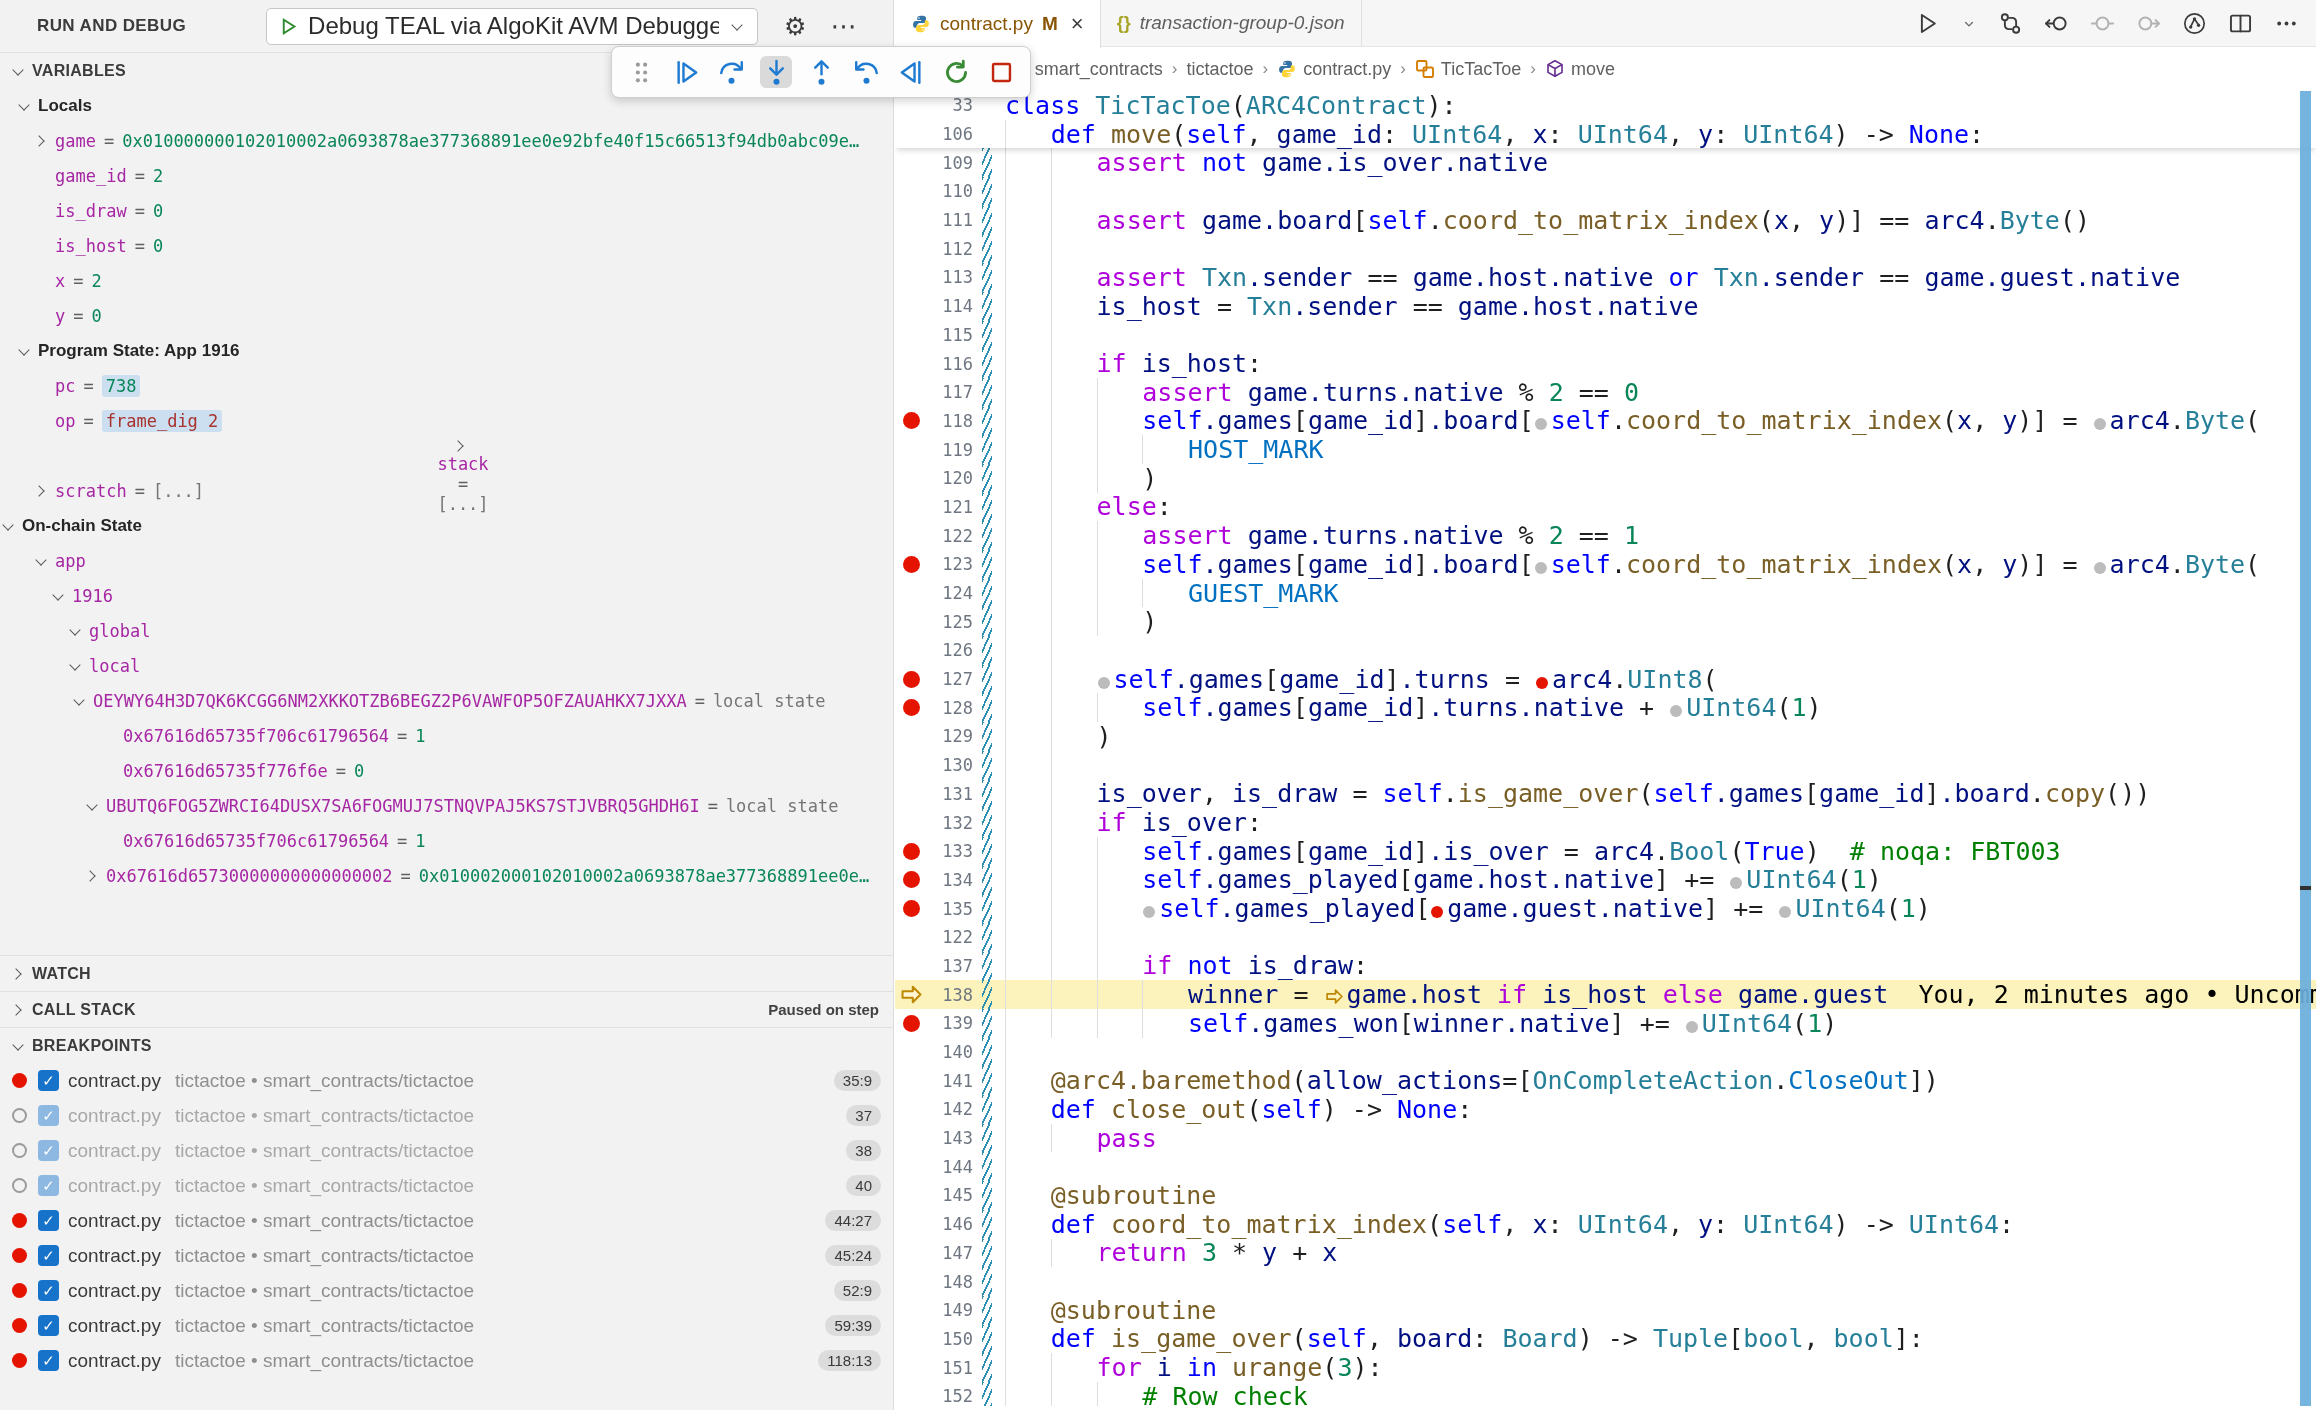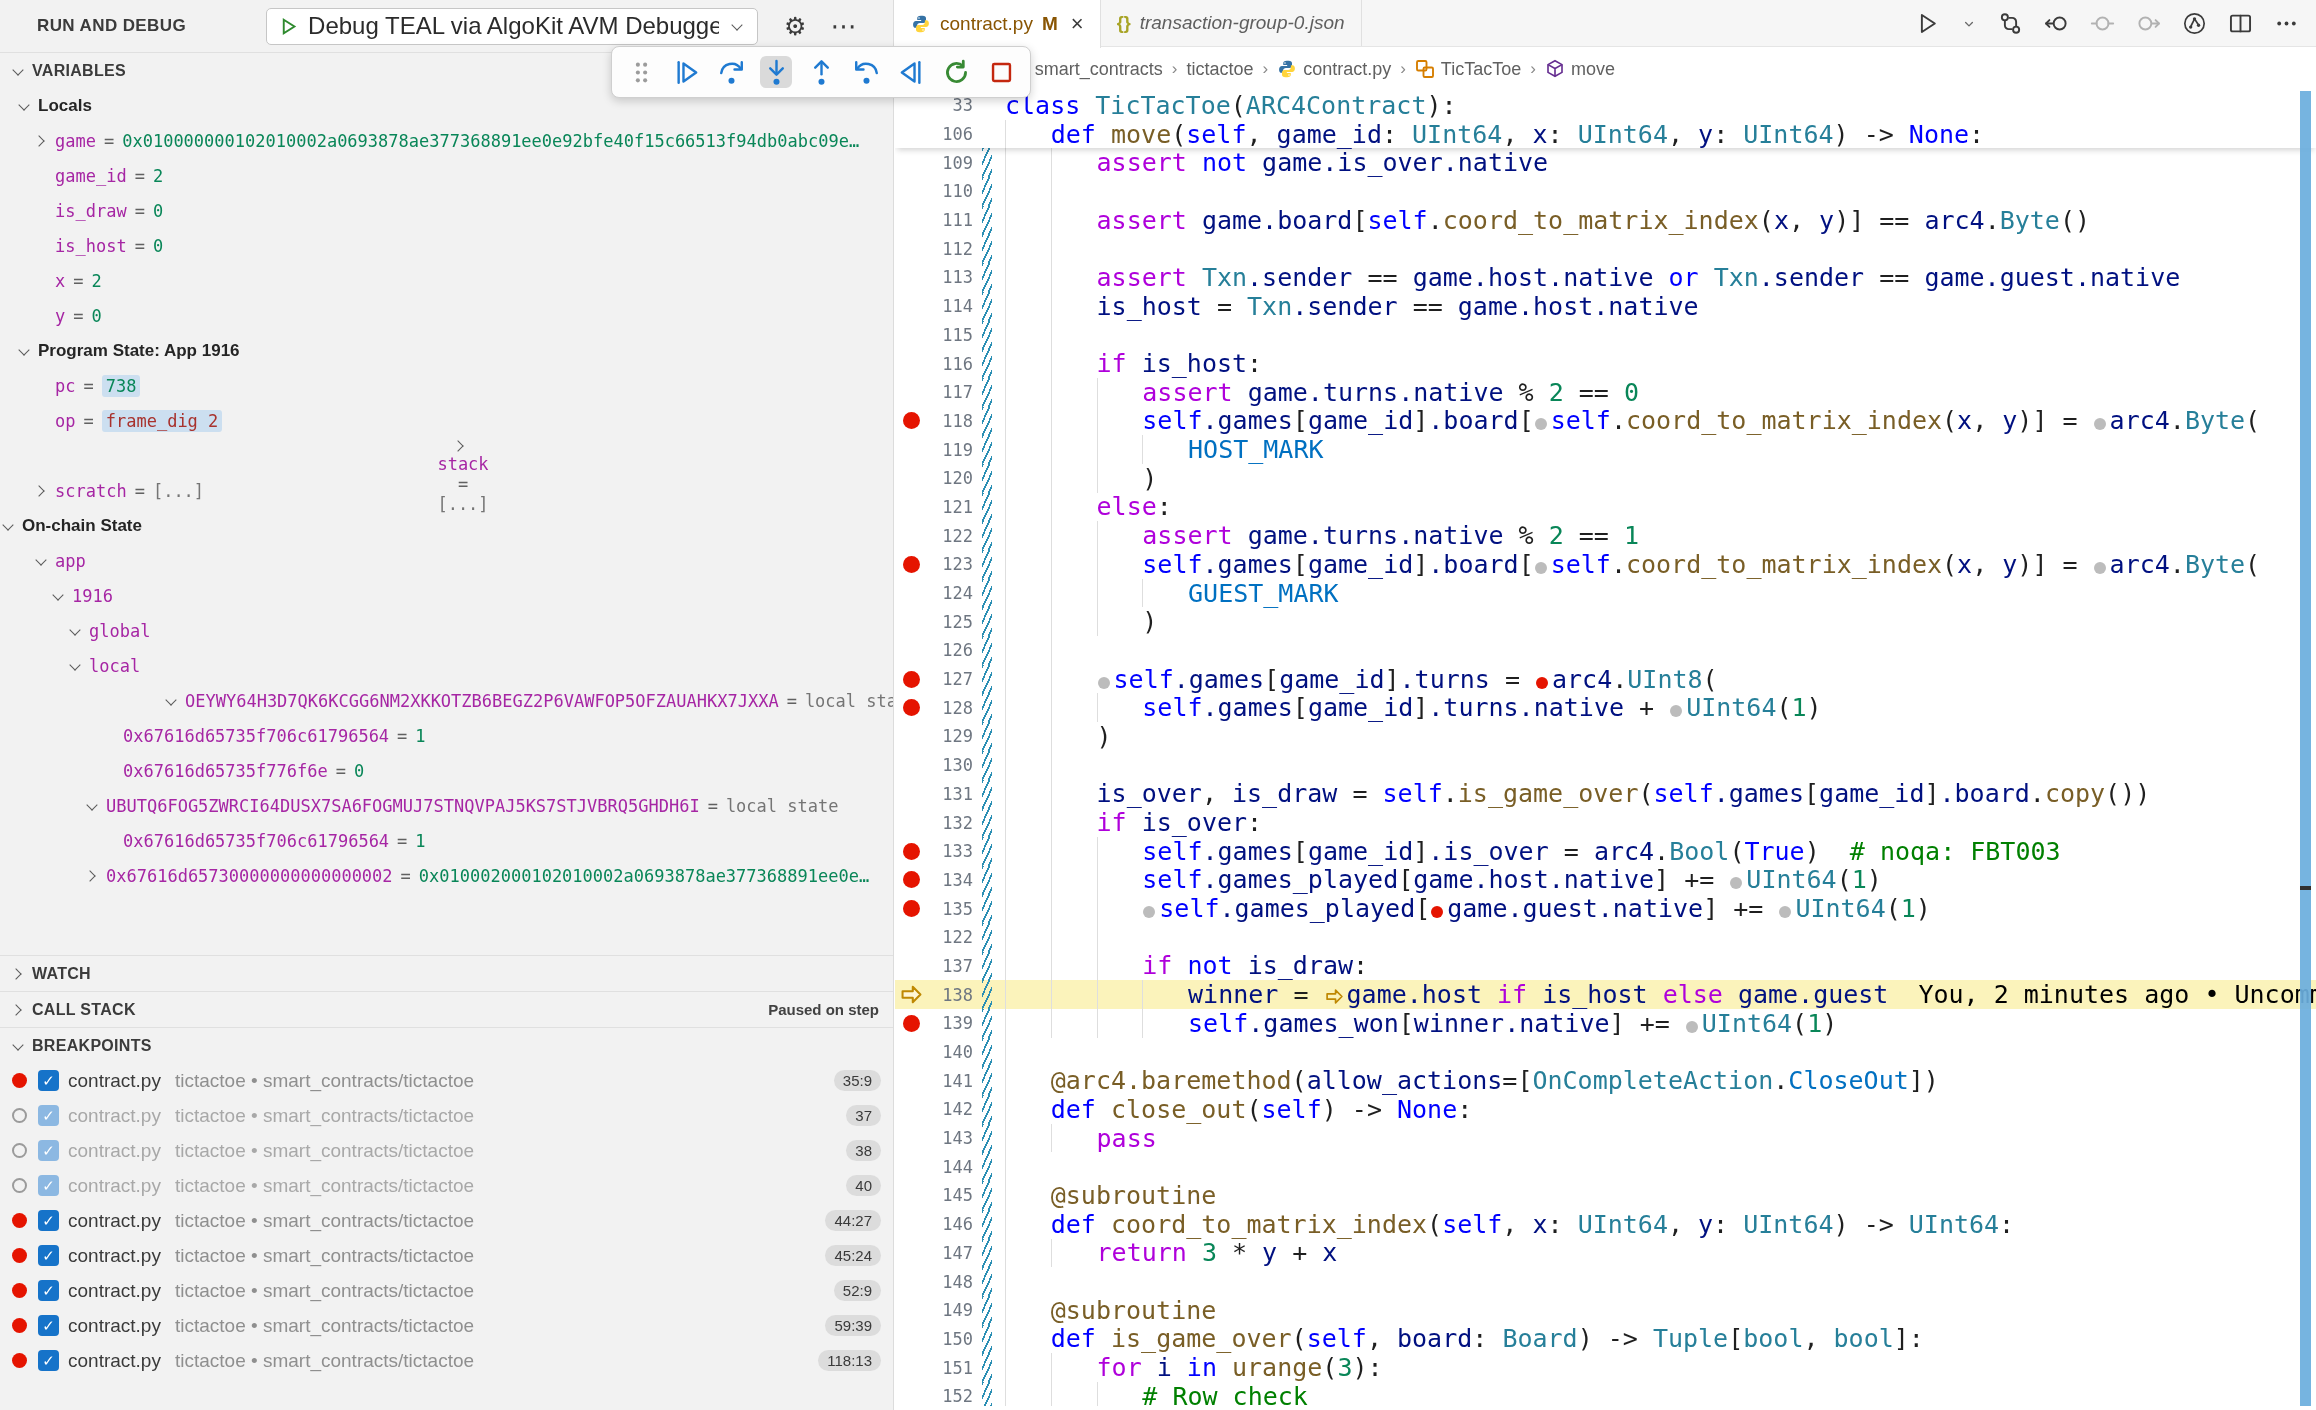--- a/index.html
+++ b/index.html
@@ -220,21 +220,21 @@
           <span class="tname">1916</span>
         </div>
         <div class="trow" style="padding-left: 67px;">
           <span class="chev down" style="margin-right: 6px;"></span>
           <span class="tname">global</span>
         </div>
         <div class="trow" style="padding-left: 67px;">
           <span class="chev down" style="margin-right: 6px;"></span>
           <span class="tname">local</span>
         </div>
-        <div class="trow" style="padding-left: 115px; margin-left: 48px;">
+        <div class="trow" style="padding-left: 71px;">
           <span class="chev down" style="margin-right: 6px;"></span>
           <span class="tname">OEYWY64H3D7QK6KCGG6NM2XKKOTZB6BEGZ2P6VAWFOP5OFZAUAHKX7JXXA</span>
           <span class="teq">=</span>
           <span class="tv-gr">local state</span>
         </div>
         <div class="trow" style="padding-left: 101px;">
           <span class="chevsp"></span>
           <span class="tname">0x67616d65735f706c61796564</span>
           <span class="teq">=</span>
           <span class="tv-g">1</span>

